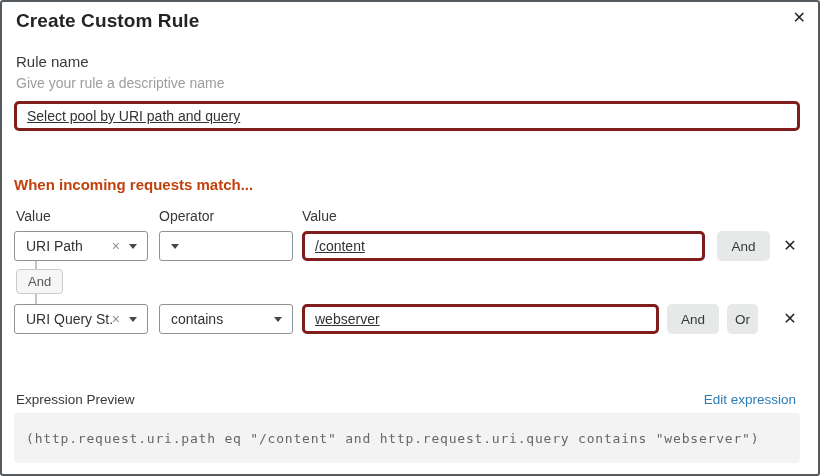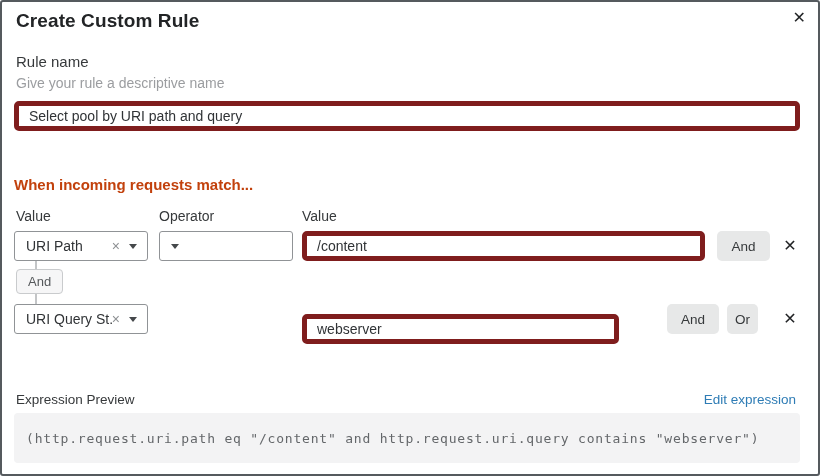--- a/index.html
+++ b/index.html
@@ -26,29 +26,30 @@
   .close-x {
     right: 12px; top: 6px;
     font-size: 16px; font-weight: 700; color: #222426;
     cursor: pointer; line-height: 1.2;
   }
 
   .field-label { font-size: 15px; color: #36393b; }
   .helper-text { font-size: 14px; color: #9b9da0; }
 
   .text-input {
-    border: 5px solid #7f1d1d;
+    border: 3px solid #7f1d1d;
     border-radius: 5px;
     background: #ffffff;
     font-family: "Liberation Sans", "DejaVu Sans", sans-serif;
     font-size: 14px; color: #303336;
     padding: 0 10px;
     height: 30px;
     outline: none;
     width: 100%;
+    text-decoration: underline;
   }
 
   .section-heading { font-size: 15px; font-weight: 700; color: #c2410c; }
   .col-label { font-size: 14px; color: #36393b; }
 
   .select-box {
     height: 30px;
     border: 1px solid #909396;
     border-radius: 3px;
     background: #ffffff;
@@ -152,21 +153,25 @@
 
   <div class="abs connector-line" style="left:33px; top:259px; height:8px;"></div>
   <div class="abs connector-badge" style="left:14px; top:267px;">And</div>
   <div class="abs connector-line" style="left:33px; top:292px; height:10px;"></div>
 
   <div class="abs select-box" style="left:12px; top:302px; width:134px;">
     <span class="select-label">URI Query St...</span>
     <span class="clear-x">×</span>
     <span class="caret"></span>
   </div>
-  <div class="abs" style="left:300px; top:312px; width:317px;">
+  <div class="abs select-box" style="left:157px; top:302px; width:134px;">
+    <span class="select-label">contains</span>
+    <span class="caret"></span>
+  </div>
+  <div class="abs" style="left:300px; top:302px; width:357px;">
     <input class="text-input" type="text" value="webserver" style="">
   </div>
   <button class="abs action-btn" style="left:665px; top:302px; width:52px;">And</button>
   <button class="abs action-btn" style="left:725px; top:302px; width:31px;">Or</button>
   <div class="abs remove-x" style="left:778px; top:302px;">✕</div>
 
   <div class="abs expr-label" style="left:14px; top:390px;">Expression Preview</div>
   <div class="abs edit-link" style="right:22px; top:390px;">Edit expression</div>
 
   <div class="abs code-block" style="left:12px; top:411px;">

